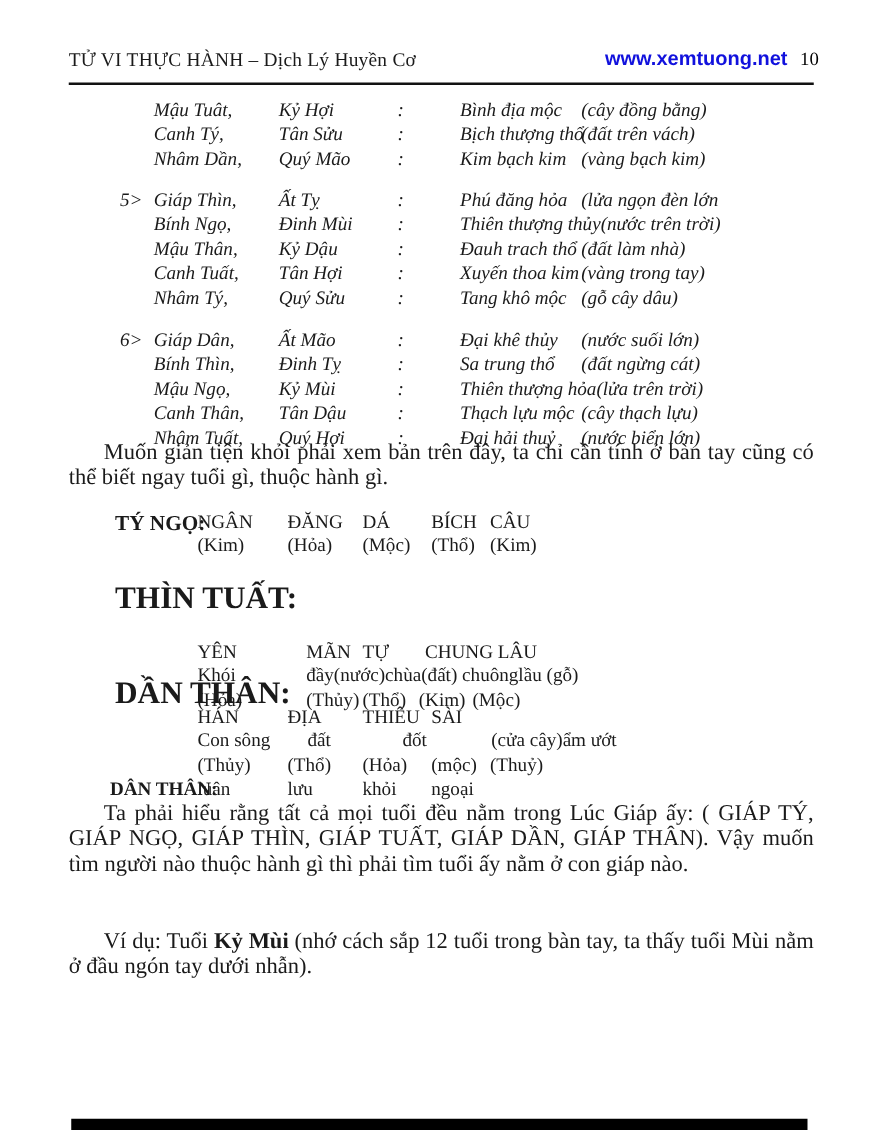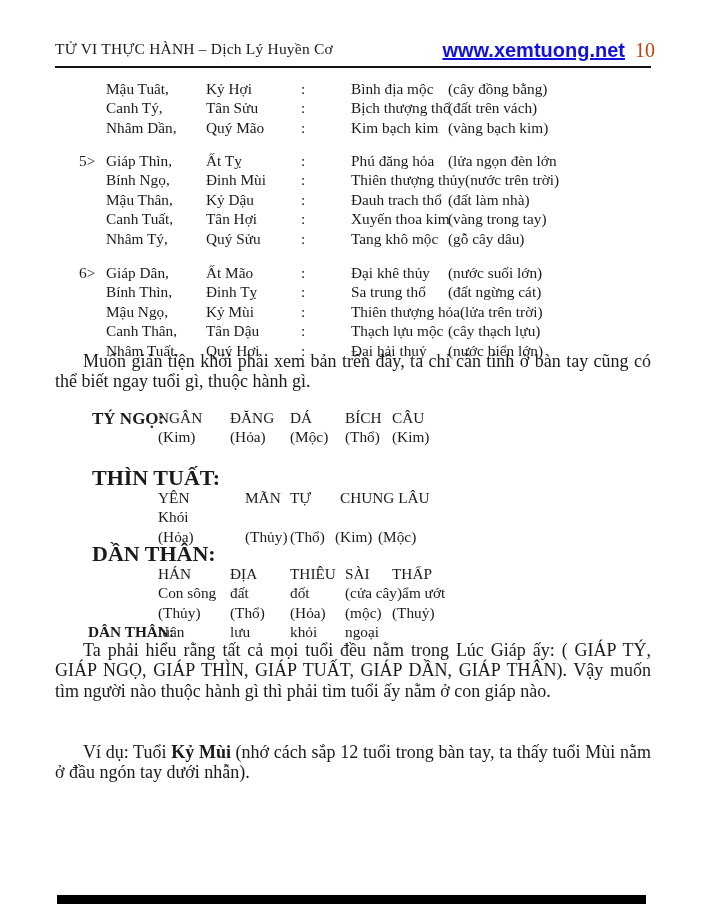--- a/index.html
+++ b/index.html
@@ -4,42 +4,42 @@
 <style>
   html,body { margin:0; padding:0; background:#ffffff; }
   .page {
     position:relative; width:705px; height:913px; background:#ffffff;
     font-family:"Liberation Serif","DejaVu Serif",serif;
     color:#1a1a1a; overflow:hidden;
   }
   
   .hdr-title { position:absolute; left:55px; top:40px; font-size:15.5px; letter-spacing:.2px; white-space:nowrap; }
   .hdr-right { position:absolute; right:50px; top:39px; display:flex; align-items:baseline; gap:10px; white-space:nowrap; }
-  .hdr-link  { font-family:"Liberation Sans","DejaVu Sans",sans-serif; font-weight:bold; font-size:20px;
-               text-decoration:underline; cursor:pointer;text-align:right; }
-  .hdr-page  { font-size:20px; color:#c2410c; }
+  .hdr-link  { font-family:"Liberation Sans","DejaVu Sans",sans-serif; font-weight:bold; font-size:16px;
+               cursor:pointer;text-align:right; }
+  .hdr-page  { font-size:15px; color:#000000; }
   .rule { position:absolute; left:55px; top:66px; width:596px; height:2px; }
   
-  .ngroup { position:absolute; left:79px; right:0; }
+  .ngroup { position:absolute; left:96px; right:0;font-style:italic; }
   .nrow { display:grid; grid-template-columns:27px 100px 95px 50px 97px auto;
           line-height:19.4px; font-size:15.3px; white-space:nowrap; }
   .nrow span { overflow:visible; }
   
   .para { position:absolute; left:55px; width:596px; font-size:18px; line-height:20.4px;
           text-align:justify; text-indent:28px; }
   
   .sec-label  { position:absolute; left:92px; font-weight:bold; font-size:17px; white-space:nowrap; }
-  .sec-head   { position:absolute; left:92px; font-weight:bold; font-size:22px; white-space:nowrap; }
+  .sec-head   { position:absolute; left:92px; font-weight:bold; font-size:25px; white-space:nowrap; }
   .sec-rows   { position:absolute; left:158px; right:16px; }
   .mrow   { display:grid; line-height:19.4px; font-size:15.3px; white-space:nowrap; }
   .mrow-a  { grid-template-columns:72px 60px 55px 47px auto; }
-  .mrow-t1 { grid-template-columns:87px 45px 50px auto; }
+  .mrow-t1 { grid-template-columns:87px 45px 50px auto;margin-top:24px; }
   .mrow-t2 { grid-template-columns:87px auto; }
   .mrow-t3 { grid-template-columns:87px 45px 45px 43px auto; }
-  .mrow-d2 { grid-template-columns:72px 60px 55px auto; }
+  .mrow-d2 { grid-template-columns:72px 60px 55px auto;gap:16px; }
   .frow { position:absolute; left:88px; right:0; display:grid;
           grid-template-columns:70px 72px 60px 55px 47px auto;
           line-height:19.4px; font-size:15.3px; white-space:nowrap; }
   .frow .flabel { font-weight:bold; }
   
   .scan-bar { position:absolute; left:57px; top:895px; width:589px; height:9px; }
 </style>
 </head>
 <body>
 
@@ -186,38 +186,38 @@
   <div class="sec-head" style="top:465px">THÌN TUẤT:</div>
   <div class="sec-rows" id="thin-rows" style="top:488px">
       <div class="mrow mrow-t1">
         <span>YÊN</span>
         <span>MÃN</span>
         <span>TỰ</span>
         <span>CHUNG LÂU</span>
       </div>
       <div class="mrow mrow-t2">
         <span>Khói</span>
+        <span>đầy(nước)chùa(đất) chuônglầu (gỗ)</span>
       </div>
       <div class="mrow mrow-t3">
         <span>(Hỏa)</span>
         <span>(Thủy)</span>
         <span>(Thổ)</span>
         <span>(Kim)</span>
         <span>(Mộc)</span>
       </div>
     </div>
 
   <div class="sec-head" style="top:541px">DẦN THÂN:</div>
   <div class="sec-rows" id="dan-rows" style="top:564px">
       <div class="mrow mrow-a">
         <span>HÁN</span>
         <span>ĐỊA</span>
         <span>THIÊU</span>
         <span>SÀI</span>
-        <span>THẤP</span>
       </div>
       <div class="mrow mrow-d2">
         <span>Con sông</span>
         <span>đất</span>
         <span>đốt</span>
         <span>(cửa cây)ẩm ướt</span>
       </div>
       <div class="mrow mrow-a">
         <span>(Thủy)</span>
         <span>(Thổ)</span>

